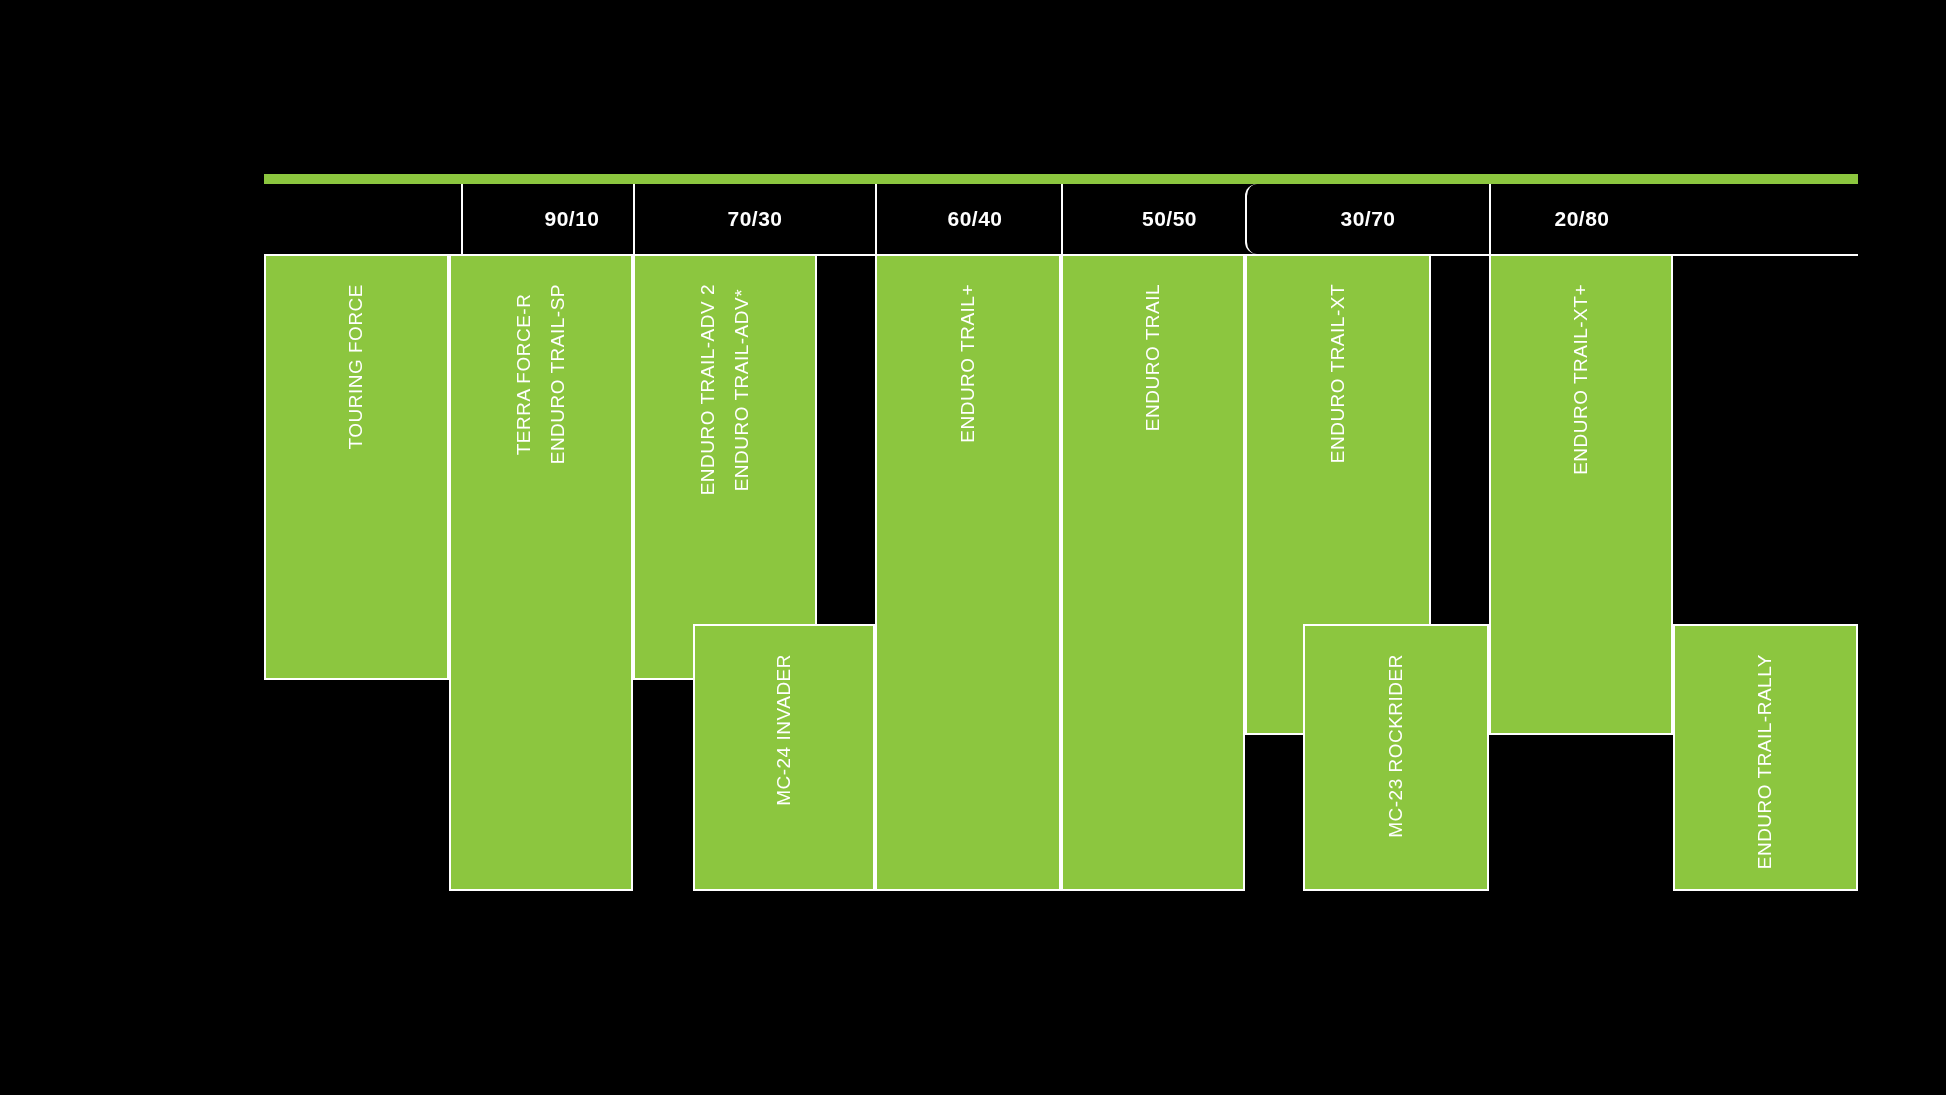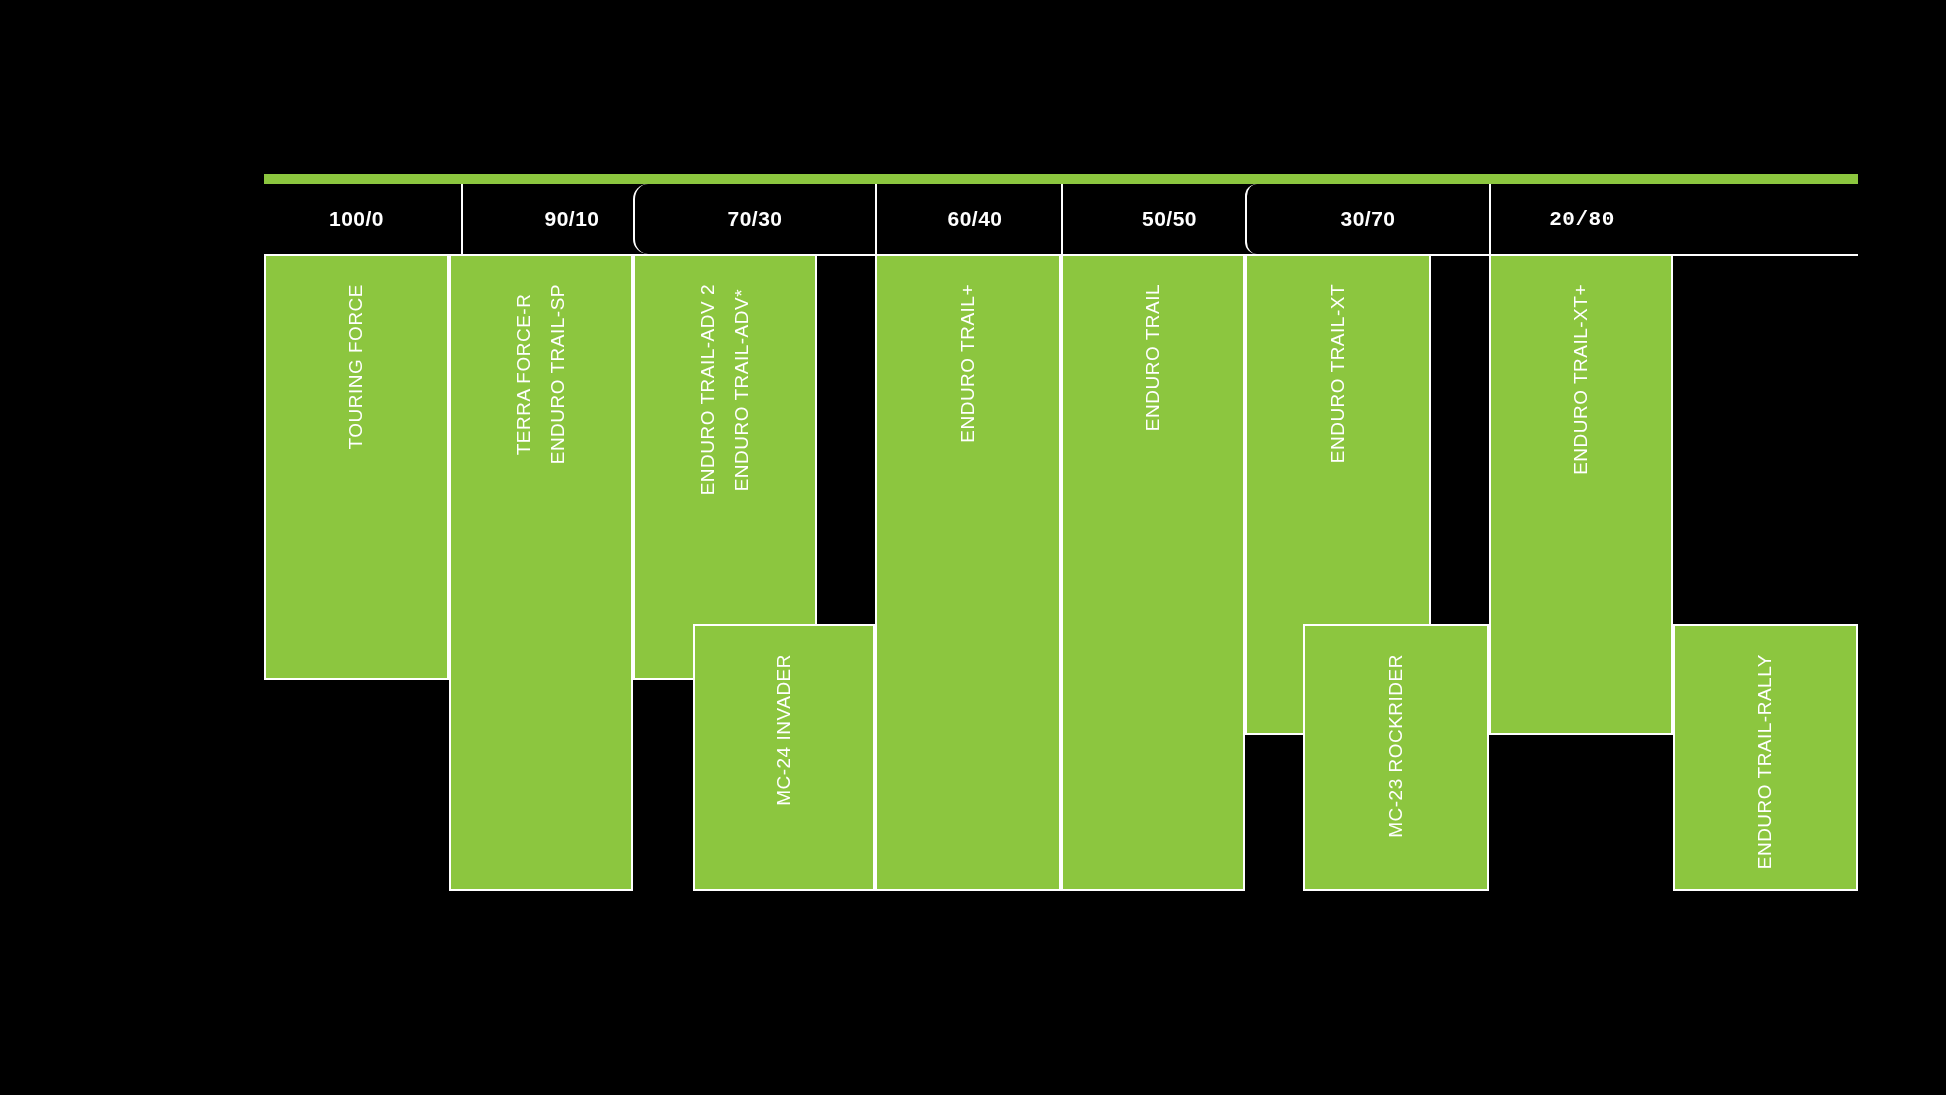--- a/index.html
+++ b/index.html
@@ -37,25 +37,25 @@
     justify-content:center;
     color:var(--white);
     font-weight:bold;
     font-size:21px;
     letter-spacing:0.5px;
     text-transform:uppercase;
   }
   .hcell.divider{ border-left:2px solid var(--white); }
   .h1{ left:264px;  width:185px; }
   .h2{ left:461px;  width:220px; }
-  .h3{ left:633px;  width:242px;border-radius:15px; }
+  .h3{ left:633px;  width:242px; }
   .h4{ left:875px;  width:186px;padding-left:12px; }
   .h5{ left:1061px; width:215px; }
   .h6{ left:1245px; width:244px;border-radius:12px; }
-  .h7{ left:1489px; width:184px;font-family:Liberation Mono, monospace; }
+  .h7{ left:1489px; width:184px; }
   .h8{ left:1673px; width:185px; }
   .header-line{
     position:absolute;
     left:264px; top:254px;
     width:1594px; height:2px;
     background:var(--white);
   }
   
   .block{
     position:absolute;
@@ -92,23 +92,20 @@
   .b9 { left:1489px; top:254px; width:184px; height:481px; }
   .b10{ left:1673px; top:624px; width:185px; height:267px; }
 </style>
 </head>
 <body>
 
 <div class="stage">
 
   <div class="top-bar"></div>
 
-  <div class="hcell h1">
-    <span>100/0</span>
-  </div>
   <div class="hcell h2 divider">
     <span>90/10</span>
   </div>
   <div class="hcell h3 divider">
     <span>70/30</span>
   </div>
   <div class="hcell h4 divider">
     <span>60/40</span>
   </div>
   <div class="hcell h5 divider">

